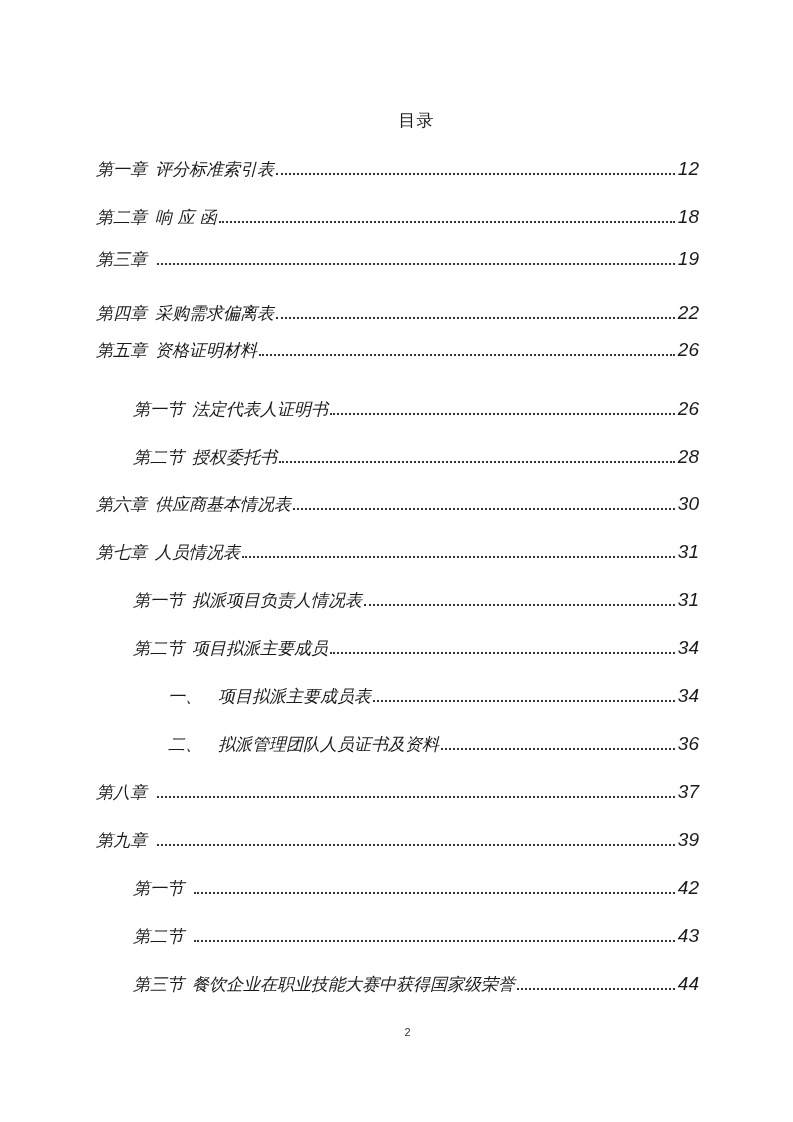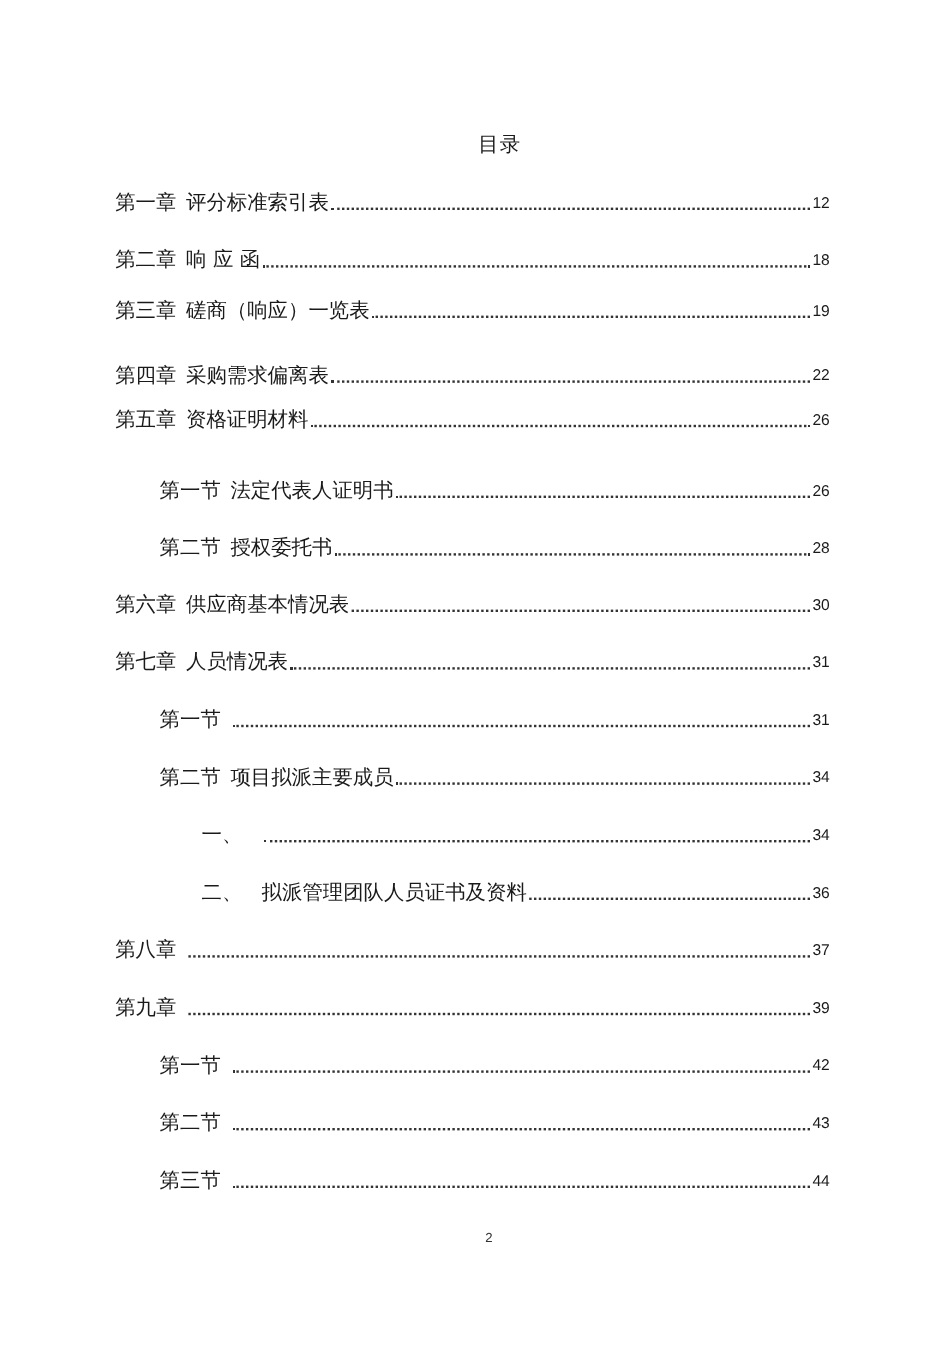--- a/index.html
+++ b/index.html
@@ -2,28 +2,28 @@
 <html><head>
   <meta charset="utf-8">
   <style>
     html, body { margin: 0; padding: 0; background: #ffffff; }
     body { width: 793px; height: 1122px; position: relative; overflow: hidden;
            font-family: "DejaVu Serif", "Liberation Serif", serif; color: #1a1a1a; }
     .title { position: absolute; top: 109px; left: 0; width: 833px; text-align: center;
              font-size: 17px; letter-spacing: 1px; }
     .toc { position: absolute; left: 0; top: 0; width: 793px; }
     .entry { position: absolute; left: 96px; width: 603px; height: 24px;
-             display: flex; align-items: flex-end; font-size: 17px; line-height: 24px; white-space: nowrap; }
+             display: flex; align-items: flex-end; font-size: 17px; line-height: 24px; white-space: nowrap; font-style: italic; }
     .entry.lvl2 { left: 133px; width: 566px; }
     .entry.lvl3 { left: 168px; width: 531px; }
     .entry .num { margin-right: 8px; }
     .entry.lvl3 .num { margin-right: 16px; }
     .entry .label { }
     .entry .dots { flex: 1; border-bottom: 2px dotted #333; margin: 0 2px 6px 2px; height: 1px; }
-    .entry .page { font-family: "Liberation Sans", sans-serif; font-size: 13px; min-width: 22px; text-align: left; }
+    .entry .page { font-family: "Liberation Sans", sans-serif; font-size: 19px; min-width: 22px; text-align: right; }
     .footer { position: absolute; top: 1026px; left: 0; width: 815px; text-align: center;
               font-family: "Liberation Sans", sans-serif; font-size: 11px; color: #333; }
   </style>
 </head>
 <body>
 
 <div class="title">目录</div>
 
 <div class="toc">
   <div class="entry lvl1" style="top:157px">
@@ -33,21 +33,20 @@
     <span class="page">12</span>
   </div>
   <div class="entry lvl1" style="top:205px">
     <span class="num">第二章</span>
     <span class="label">响 应 函</span>
     <span class="dots"></span>
     <span class="page">18</span>
   </div>
   <div class="entry lvl1" style="top:247px">
     <span class="num">第三章</span>
-    <span class="label">磋商（响应）一览表</span>
     <span class="dots"></span>
     <span class="page">19</span>
   </div>
   <div class="entry lvl1" style="top:301px">
     <span class="num">第四章</span>
     <span class="label">采购需求偏离表</span>
     <span class="dots"></span>
     <span class="page">22</span>
   </div>
   <div class="entry lvl1" style="top:338px">
@@ -75,31 +74,33 @@
     <span class="page">30</span>
   </div>
   <div class="entry lvl1" style="top:540px">
     <span class="num">第七章</span>
     <span class="label">人员情况表</span>
     <span class="dots"></span>
     <span class="page">31</span>
   </div>
   <div class="entry lvl2" style="top:588px">
     <span class="num">第一节</span>
+    <span class="label">拟派项目负责人情况表</span>
     <span class="dots"></span>
     <span class="page">31</span>
   </div>
   <div class="entry lvl2" style="top:636px">
     <span class="num">第二节</span>
     <span class="label">项目拟派主要成员</span>
     <span class="dots"></span>
     <span class="page">34</span>
   </div>
   <div class="entry lvl3" style="top:684px">
     <span class="num">一、</span>
+    <span class="label">项目拟派主要成员表</span>
     <span class="dots"></span>
     <span class="page">34</span>
   </div>
   <div class="entry lvl3" style="top:732px">
     <span class="num">二、</span>
     <span class="label">拟派管理团队人员证书及资料</span>
     <span class="dots"></span>
     <span class="page">36</span>
   </div>
   <div class="entry lvl1" style="top:780px">
@@ -117,18 +118,19 @@
     <span class="dots"></span>
     <span class="page">42</span>
   </div>
   <div class="entry lvl2" style="top:924px">
     <span class="num">第二节</span>
     <span class="dots"></span>
     <span class="page">43</span>
   </div>
   <div class="entry lvl2" style="top:972px">
     <span class="num">第三节</span>
+    <span class="label">餐饮企业在职业技能大赛中获得国家级荣誉</span>
     <span class="dots"></span>
     <span class="page">44</span>
   </div>
 </div>
 
 <div class="footer">2</div>
 
 </body></html>

